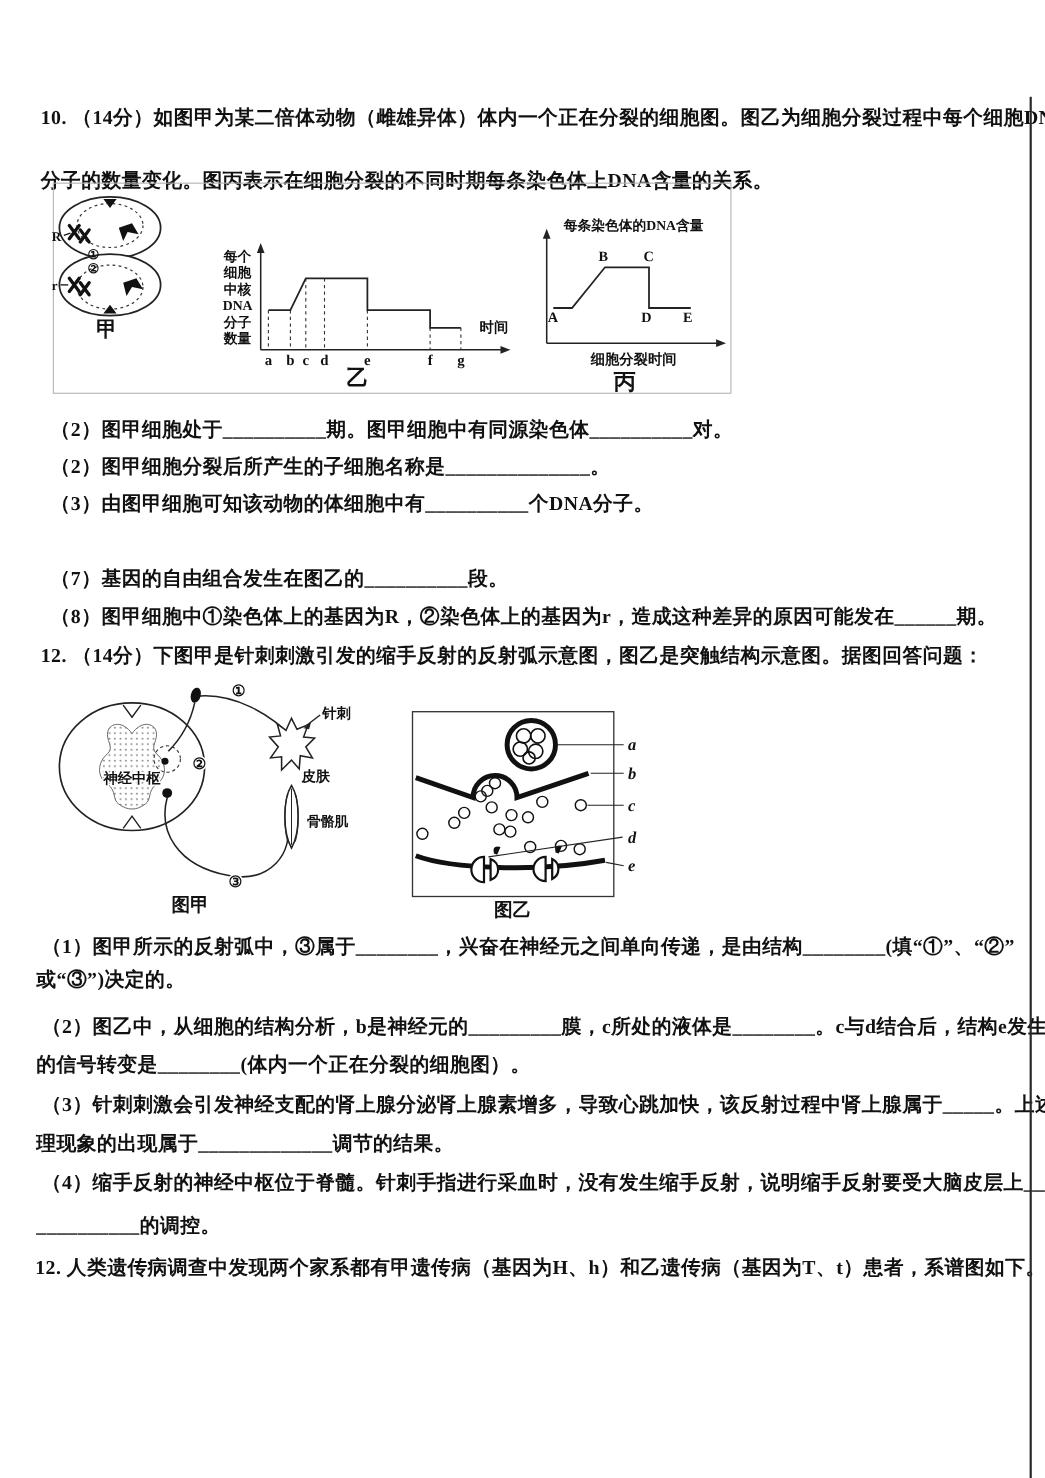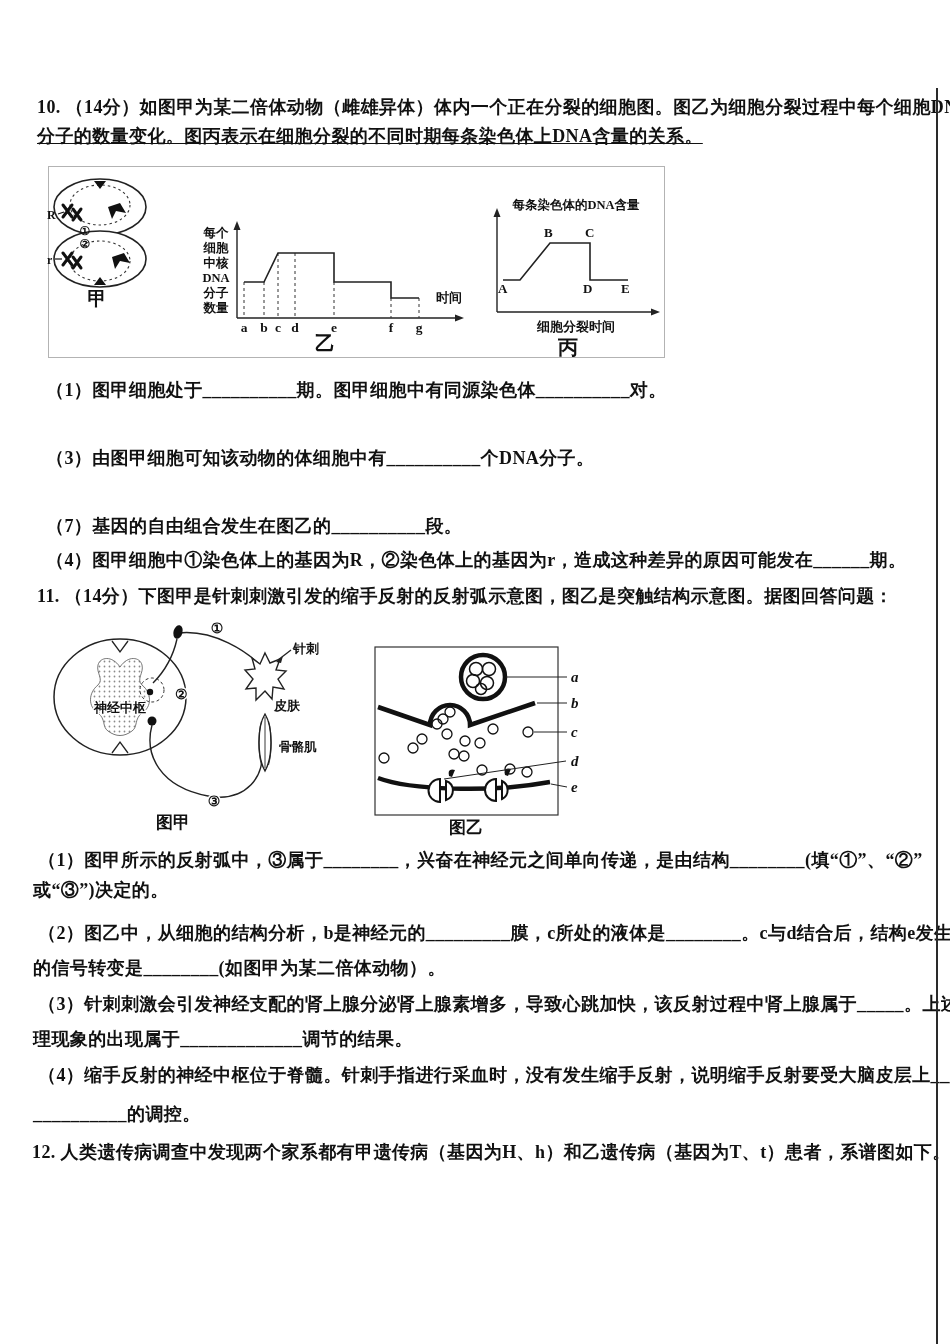--- a/index.html
+++ b/index.html
@@ -11,21 +11,21 @@
   svg{position:absolute;overflow:visible;}
   svg text{font-family:"Liberation Serif","DejaVu Serif",serif;fill:#111;font-weight:600;}
   .cap{font-weight:700;}
 </style>
 </head>
 <body>
 
 <div class="page">
 
   <div class="line" style="left:37px;top:95px;">10. （14分）如图甲为某二倍体动物（雌雄异体）体内一个正在分裂的细胞图。图乙为细胞分裂过程中每个细胞DNA</div>
-  <div class="line" style="left:37px;top:124px;text-decoration:underline;">分子的数量变化。图丙表示在细胞分裂的不同时期每条染色体上DNA含量的关系。</div>
+  <div class="line" style="left:37px;top:152px;">分子的数量变化。图丙表示在细胞分裂的不同时期每条染色体上DNA含量的关系。</div>
 
   <div class="figbox" style="left:48px;top:166px;width:615px;height:190px;"></div>
 
   <svg style="left:42px;top:171px;" width="120" height="140" viewBox="0 0 120 140">
     <ellipse cx="58" cy="36" rx="46" ry="28" fill="#fff" stroke="#222" stroke-width="1.6"></ellipse>
     <ellipse cx="58" cy="88" rx="46" ry="28" fill="#fff" stroke="#222" stroke-width="1.6"></ellipse>
     <ellipse cx="58" cy="34" rx="30" ry="20" fill="none" stroke="#333" stroke-width="1.1" stroke-dasharray="2.5 3"></ellipse>
     <ellipse cx="58" cy="90" rx="30" ry="20" fill="none" stroke="#333" stroke-width="1.1" stroke-dasharray="2.5 3"></ellipse>
     <polygon points="52,10 64,10 58,18" fill="#111"></polygon>
     <polygon points="52,114 64,114 58,106" fill="#111"></polygon>
@@ -95,26 +95,27 @@
       <text x="10" y="103">A</text>
       <text x="56" y="47">B</text>
       <text x="97" y="47">C</text>
       <text x="95" y="103">D</text>
       <text x="133" y="103">E</text>
     </g>
     <text x="88" y="141" font-size="13" text-anchor="middle">细胞分裂时间</text>
     <text class="cap" x="80" y="164" font-size="20" text-anchor="middle">丙</text>
   </svg>
 
-  <div class="line" style="left:46px;top:378px;">（1）图甲细胞处于__________期。图甲细胞中有同源染色体__________对。</div>
+  <div class="line" style="left:46px;top:378px;">（2）图甲细胞处于__________期。图甲细胞中有同源染色体__________对。</div>
+  <div class="line" style="left:46px;top:412px;">（2）图甲细胞分裂后所产生的子细胞名称是______________。</div>
   <div class="line" style="left:46px;top:446px;">（3）由图甲细胞可知该动物的体细胞中有__________个DNA分子。</div>
   <div class="line" style="left:46px;top:514px;">（7）基因的自由组合发生在图乙的__________段。</div>
-  <div class="line" style="left:46px;top:548px;">（4）图甲细胞中①染色体上的基因为R，②染色体上的基因为r，造成这种差异的原因可能发在______期。</div>
-
-  <div class="line" style="left:37px;top:584px;">11. （14分）下图甲是针刺刺激引发的缩手反射的反射弧示意图，图乙是突触结构示意图。据图回答问题：</div>
+  <div class="line" style="left:46px;top:548px;">（8）图甲细胞中①染色体上的基因为R，②染色体上的基因为r，造成这种差异的原因可能发在______期。</div>
+
+  <div class="line" style="left:37px;top:584px;">12. （14分）下图甲是针刺刺激引发的缩手反射的反射弧示意图，图乙是突触结构示意图。据图回答问题：</div>
 
   <svg style="left:48px;top:615px;" width="300" height="225" viewBox="0 0 300 225">
     <defs>
       <pattern id="stip" width="5" height="5" patternUnits="userSpaceOnUse">
         <circle cx="1.5" cy="1.5" r="0.9" fill="#8a8a8a"></circle>
       </pattern>
     </defs>
     <ellipse cx="72" cy="82" rx="66" ry="58" fill="#fff" stroke="#222" stroke-width="1.5"></ellipse>
     <path d="M64,26 L72,37 L80,26" fill="none" stroke="#222" stroke-width="1.3"></path>
     <path d="M64,138 L72,127 L80,138" fill="none" stroke="#222" stroke-width="1.3"></path>
@@ -198,21 +199,21 @@
       <text x="201" y="97">c</text>
       <text x="201" y="126">d</text>
       <text x="201" y="152">e</text>
     </g>
     <text class="cap" x="96" y="193" font-size="17" text-anchor="middle">图乙</text>
   </svg>
 
   <div class="line" style="left:38px;top:848px;">（1）图甲所示的反射弧中，③属于________，兴奋在神经元之间单向传递，是由结构________(填“①”、“②”</div>
   <div class="line" style="left:33px;top:878px;text-align:center;">或“③”)决定的。</div>
   <div class="line" style="left:38px;top:921px;">（2）图乙中，从细胞的结构分析，b是神经元的_________膜，c所处的液体是________。c与d结合后，结构e发生</div>
-  <div class="line" style="left:33px;top:956px;">的信号转变是________(如图甲为某二倍体动物）。</div>
+  <div class="line" style="left:33px;top:956px;">的信号转变是________(体内一个正在分裂的细胞图）。</div>
   <div class="line" style="left:38px;top:992px;">（3）针刺刺激会引发神经支配的肾上腺分泌肾上腺素增多，导致心跳加快，该反射过程中肾上腺属于_____。上述生</div>
   <div class="line" style="left:33px;top:1027px;">理现象的出现属于_____________调节的结果。</div>
   <div class="line" style="left:38px;top:1063px;">（4）缩手反射的神经中枢位于脊髓。针刺手指进行采血时，没有发生缩手反射，说明缩手反射要受大脑皮层上______</div>
   <div class="line" style="left:33px;top:1102px;">__________的调控。</div>
 
   <div class="line" style="left:32px;top:1140px;">12. 人类遗传病调查中发现两个家系都有甲遗传病（基因为H、h）和乙遗传病（基因为T、t）患者，系谱图如下。请</div>
 
   <div class="edgeline" style="left:936px;top:88px;width:2px;height:1256px;"></div>
 
 </div>

